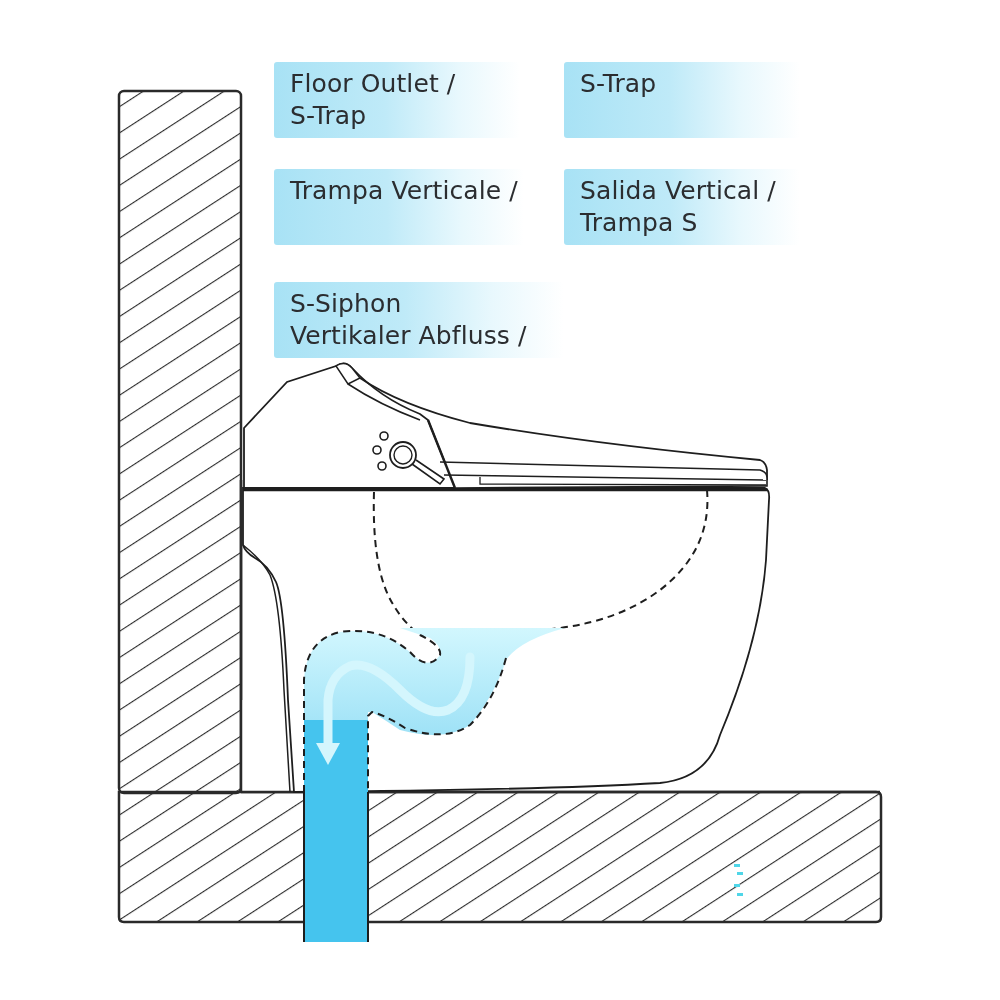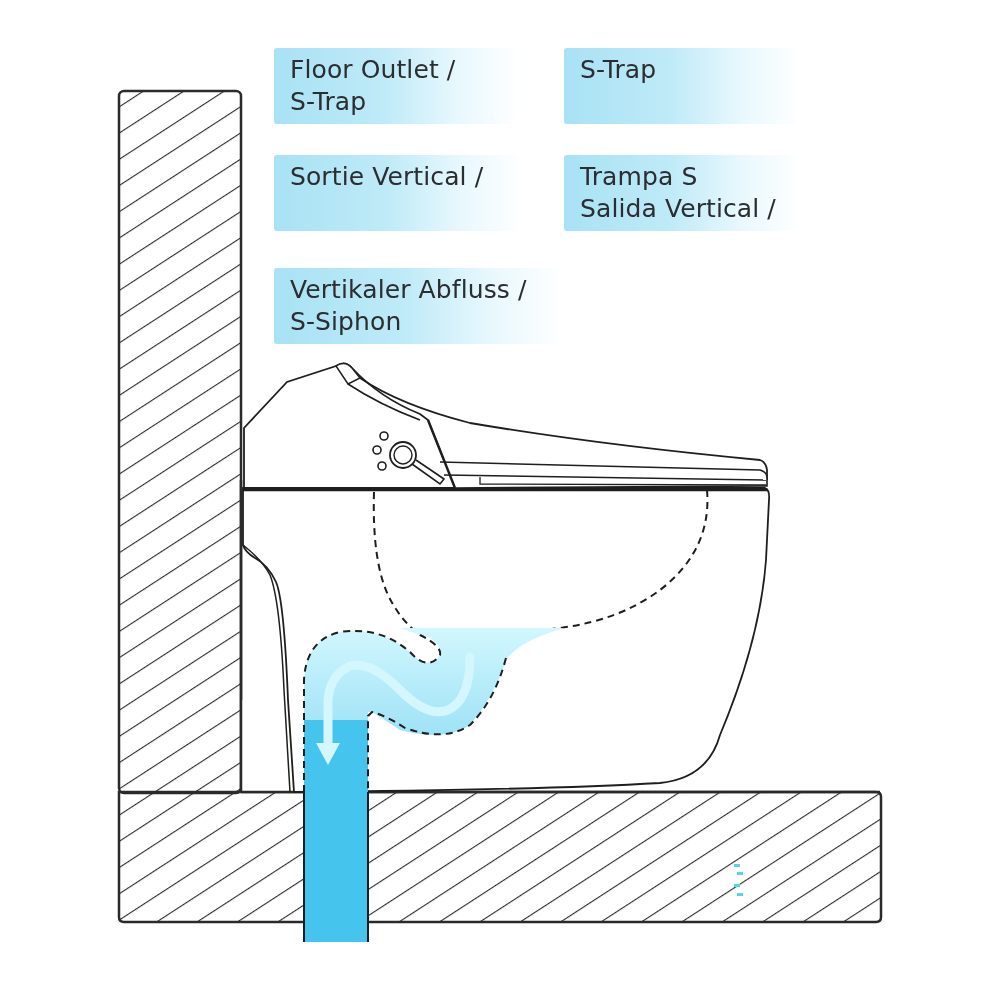--- a/index.html
+++ b/index.html
@@ -9,20 +9,21 @@
     position: absolute;
     height: 76px;
     border-radius: 3px;
     background: linear-gradient(90deg, #a8e2f5 0%, #bfeaf8 45%, #e8f8fd 75%, rgba(255,255,255,0) 100%);
     box-sizing: border-box;
     padding: 6px 0 0 16px;
     color: #2b2d30;
     font-size: 25px;
     line-height: 32px;
     letter-spacing: 0.1px;
+    margin-top: 14px;
   }
   .label-box span { display: block; white-space: nowrap; }
   svg.diagram { position: absolute; left: 0; top: 0; }
 </style>
 </head>
 <body>
 
 <svg class="diagram" width="1000" height="1000" viewBox="0 0 1000 1000" xmlns="http://www.w3.org/2000/svg">
   <defs>
     <pattern id="hatch" patternUnits="userSpaceOnUse" width="22" height="22" patternTransform="rotate(-33)">
@@ -107,24 +108,24 @@
 <div class="label-box" style="left:274px; top:48px; width:246px;">
   <span>Floor Outlet /</span>
   <span>S-Trap</span>
 </div>
 
 <div class="label-box" style="left:564px; top:48px; width:236px;">
   <span>S-Trap</span>
 </div>
 
 <div class="label-box" style="left:274px; top:155px; width:250px;">
-  <span>Sortie Vertical /</span>
+  <span>Trampa Verticale /</span>
 </div>
 
 <div class="label-box" style="left:564px; top:155px; width:236px;">
+  <span>Salida Vertical /</span>
   <span>Trampa S</span>
-  <span>Salida Vertical /</span>
 </div>
 
 <div class="label-box" style="left:274px; top:268px; width:290px;">
+  <span>S-Siphon</span>
   <span>Vertikaler Abfluss /</span>
-  <span>S-Siphon</span>
 </div>
 
 </body></html>

